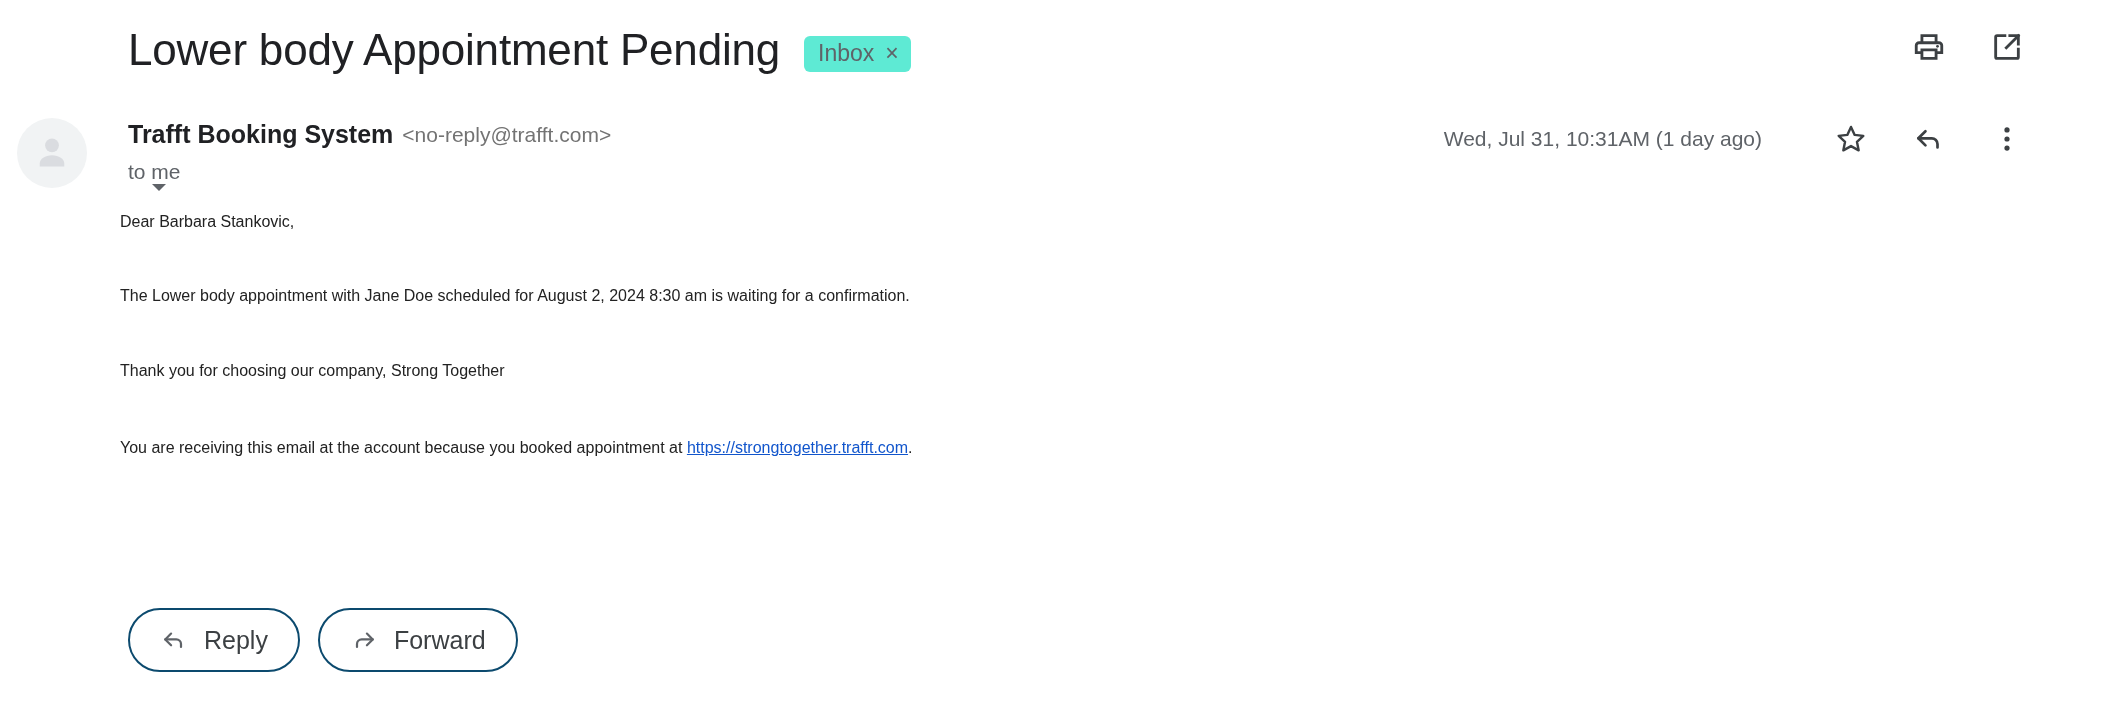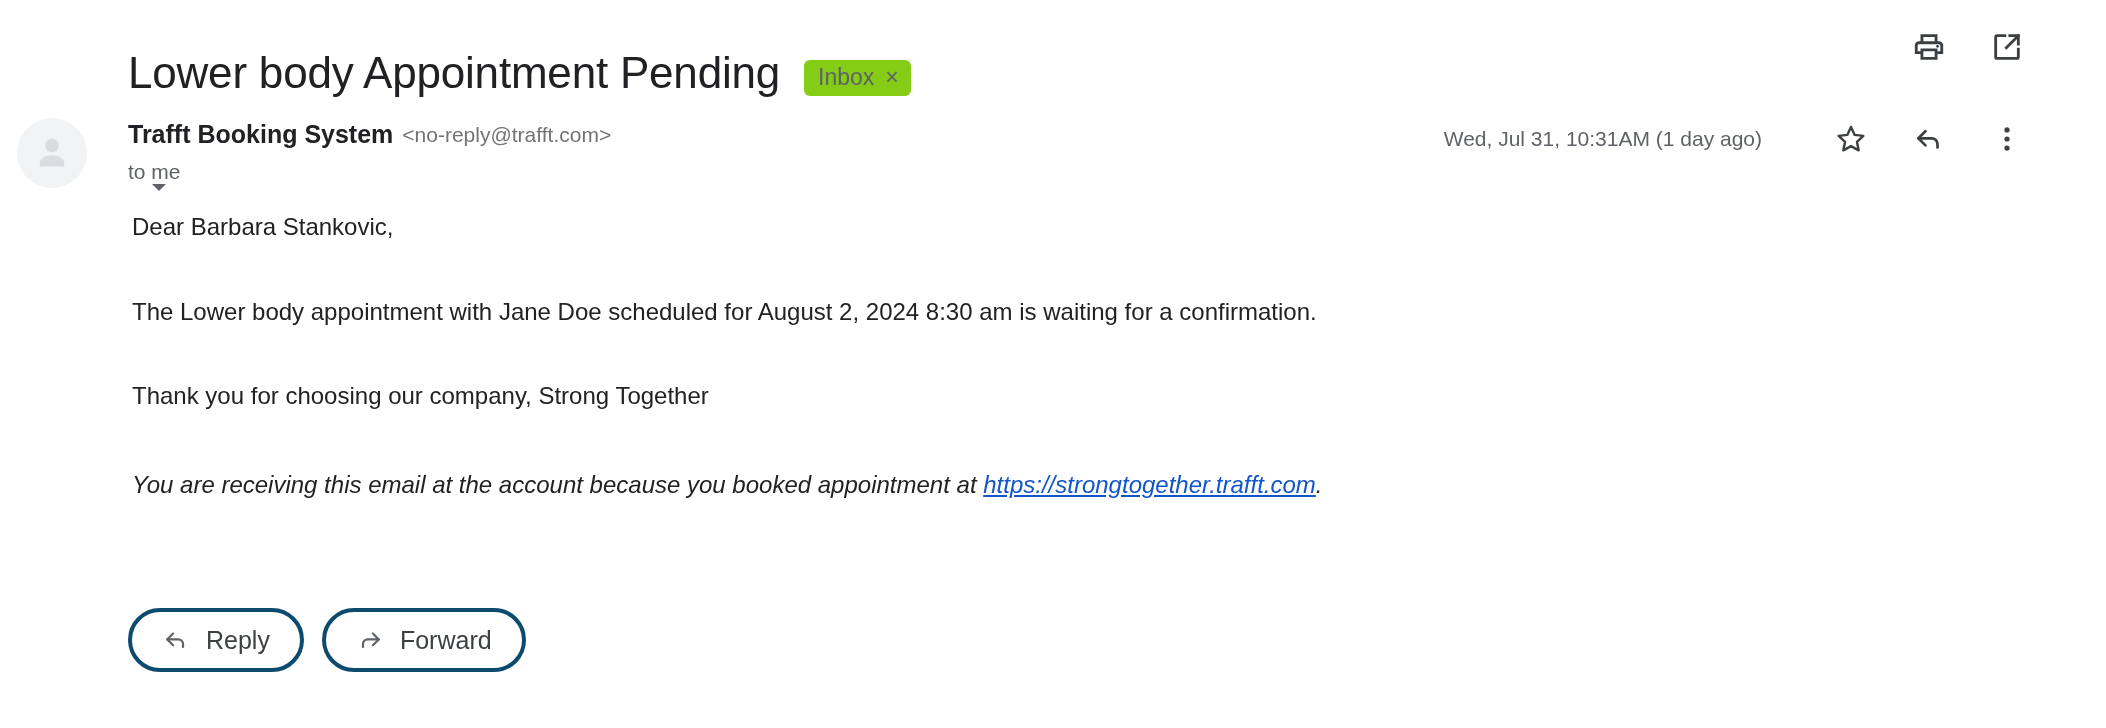--- a/index.html
+++ b/index.html
@@ -17,39 +17,39 @@
   }
 
   
   .subject-row {
     position: absolute;
     left: 0;
     top: 0;
     width: 2106px;
     height: 100px;
     display: flex;
-    align-items: flex-end;
+    align-items: center;
   }
   .subject-left {
     display: flex;
     align-items: center;
     margin-left: 128px;
   }
   .subject-title {
     font-size: 44px;
     font-weight: 400;
     color: #202124;
     line-height: 1.2;
     letter-spacing: -0.2px;
     white-space: nowrap;
   }
   .label-chip {
     margin-left: 24px;
     margin-top: 8px;
-    background: #84cc16;
+    background: #5eead4;
     color: #5f6368;
     border-radius: 6px;
     height: 36px;
     padding: 0 12px 0 14px;
     display: inline-flex;
     align-items: center;
     font-size: 23px;
     white-space: nowrap;
   }
   .label-chip .chip-text { line-height: 1; }
@@ -151,51 +151,50 @@
     font-size: 21px;
     color: #5f6368;
     white-space: nowrap;
     margin-right: 32px;
   }
   .meta-right .icon-btn { margin-left: 24px; }
 
   
   .mail-body {
     position: absolute;
-    left: 132px;
+    left: 120px;
     top: 212px;
     width: 1700px;
-    font-size: 24px;
+    font-size: 16px;
     color: #222222;
     line-height: 1.28;
   }
   .mail-body p {
     margin: 0 0 54px 0;
   }
   .mail-body p.footer-para {
     margin-bottom: 14px;
     line-height: 1.58;
-    font-style: italic;
   }
   .mail-body a {
     color: #1155cc;
     text-decoration: underline;
   }
 
   
   .action-buttons {
     position: absolute;
     left: 128px;
     top: 608px;
     display: flex;
     gap: 18px;
   }
   .pill-btn {
     height: 64px;
-    border: 4px solid #0c4a6e;
+    border: 2px solid #0c4a6e;
     border-radius: 32px;
     background: #ffffff;
     display: inline-flex;
     align-items: center;
     padding: 0 30px;
     cursor: pointer;
     font-family: "Liberation Sans", sans-serif;
     font-size: 25px;
     color: #3c4043;
     white-space: nowrap;

